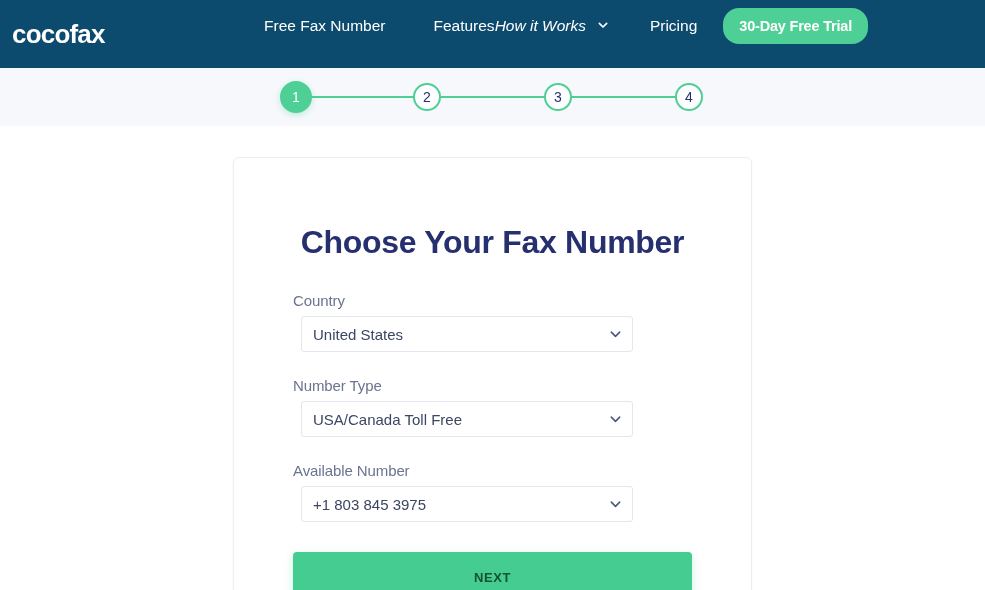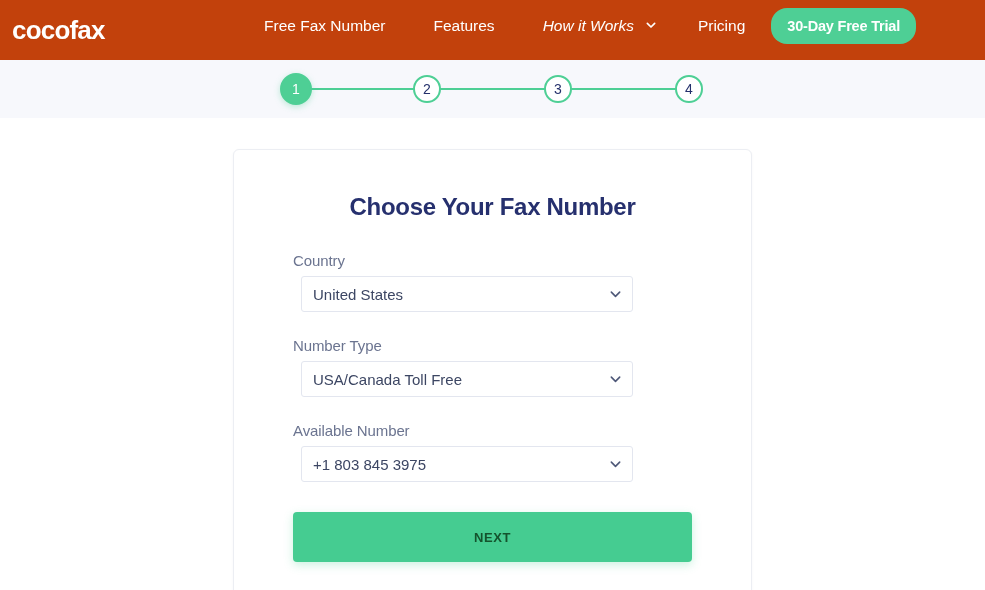--- a/index.html
+++ b/index.html
@@ -12,22 +12,22 @@
 
   body {
     font-family: "Liberation Sans", sans-serif;
     background: #ffffff;
     color: #2e3a59;
     -webkit-font-smoothing: antialiased;
   }
 
   
   .navbar {
-    height: 60px;
-    background: #c2410c;
+    height: 68px;
+    background: #0c4a6e;
     display: flex;
     align-items: center;
     position: relative;
   }
 
   .logo {
     position: absolute;
     left: 12px;
     top: 50%;
     transform: translateY(-50%);
@@ -51,21 +51,21 @@
   .nav-item {
     color: #ffffff;
     font-size: 15.5px;
     font-weight: 500;
     display: flex;
     align-items: center;
     white-space: nowrap;
   }
 
   .nav-item.free-fax { margin-right: 48px; }
-  .nav-item.features { margin-right: 48px; }
+  .nav-item.features { }
   .nav-item.how-it-works { margin-right: 42px; font-style: italic; }
   .nav-item.pricing { margin-right: 26px; }
 
   .chev-nav {
     display: inline-block;
     margin-left: 12px;
     width: 10px;
     height: 10px;
     position: relative;
     top: -1px;
@@ -153,24 +153,24 @@
     width: 519px;
     min-height: 460px;
     background: #ffffff;
     border: 1px solid #eceef3;
     border-radius: 6px;
     box-shadow: 0 1px 3px rgba(32, 40, 77, 0.045);
   }
 
   .card-title {
     text-align: center;
-    font-size: 24px;
+    font-size: 32px;
     font-weight: bold;
     color: #26306e;
-    margin-top: 43px;
+    margin-top: 66px;
     letter-spacing: -0.3px;
   }
 
   .form {
     width: 399px;
     margin: 0 auto;
     padding-top: 6px;
   }
 
   .field { margin-top: 25px; }

